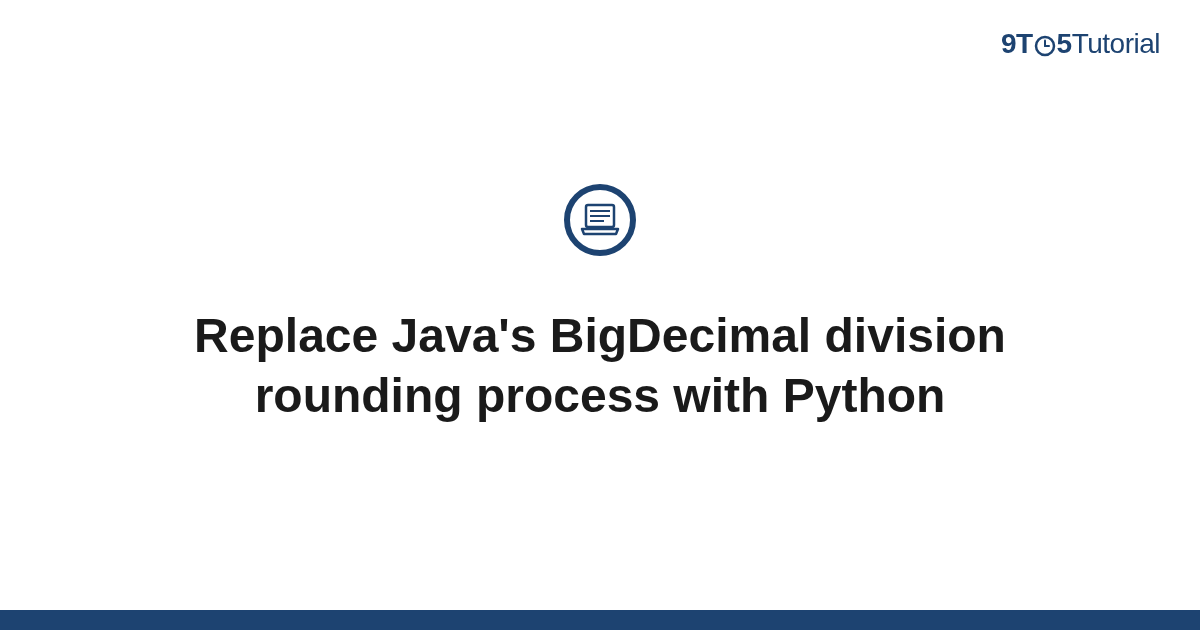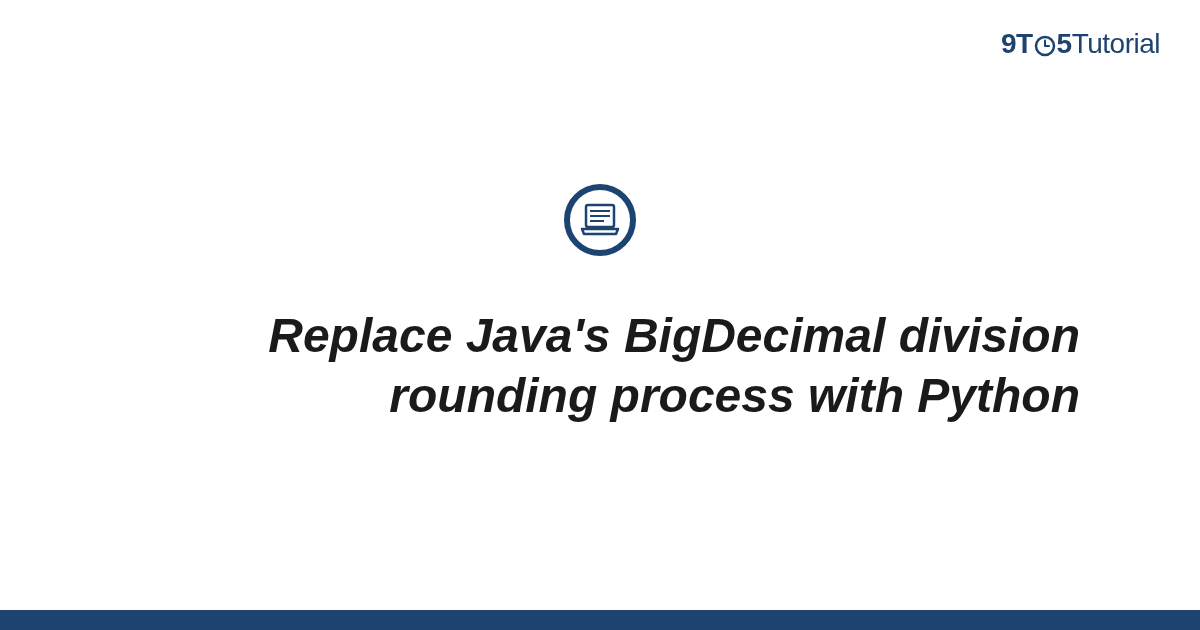--- a/index.html
+++ b/index.html
@@ -40,23 +40,22 @@
     .logo .tutorial {
       font-weight: 400;
       margin-top: 16px;
     }
     .center-content {
       position: absolute;
       top: 50%;
       left: 50%;
       transform: translate(-50%, -50%);
       width: 100%;
-      text-align: right;
+      text-align: center;
       margin-top: -10px;
-      font-style: italic;
     }
     .icon-circle {
       width: 72px;
       height: 72px;
       border: 6px solid #1d4371;
       border-radius: 50%;
       margin: 0 auto 50px;
       display: flex;
       align-items: center;
       justify-content: center;

